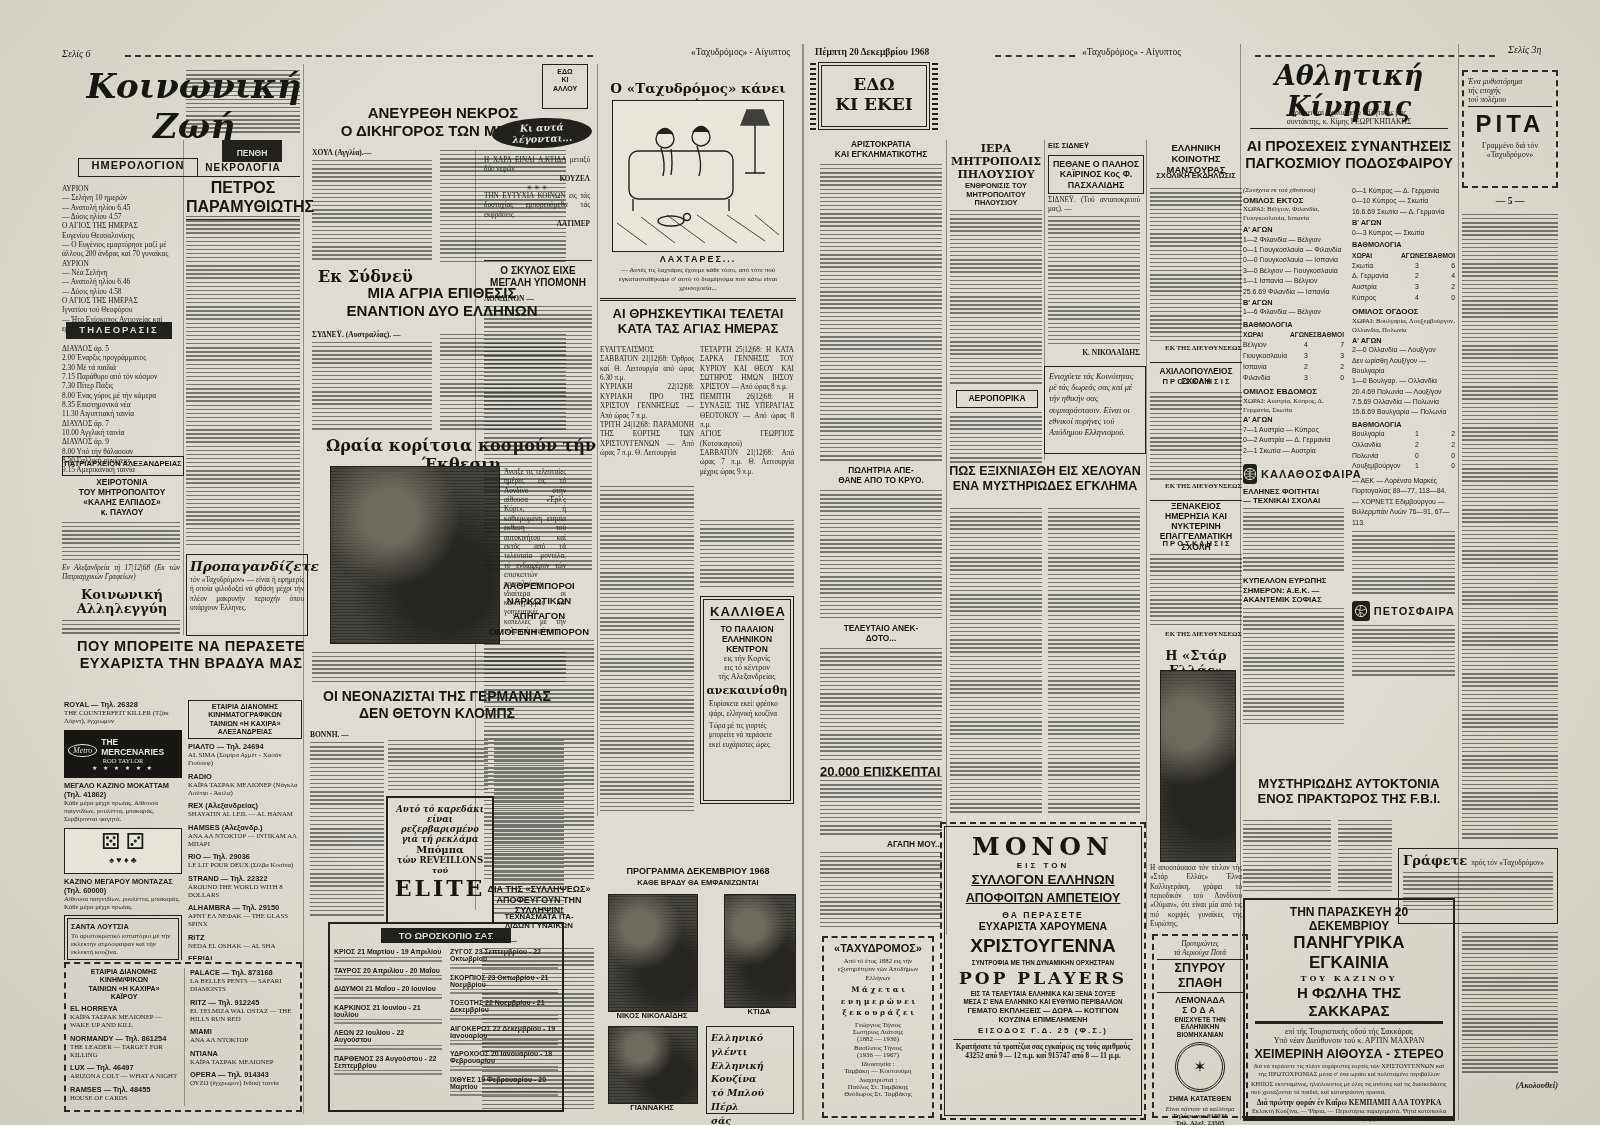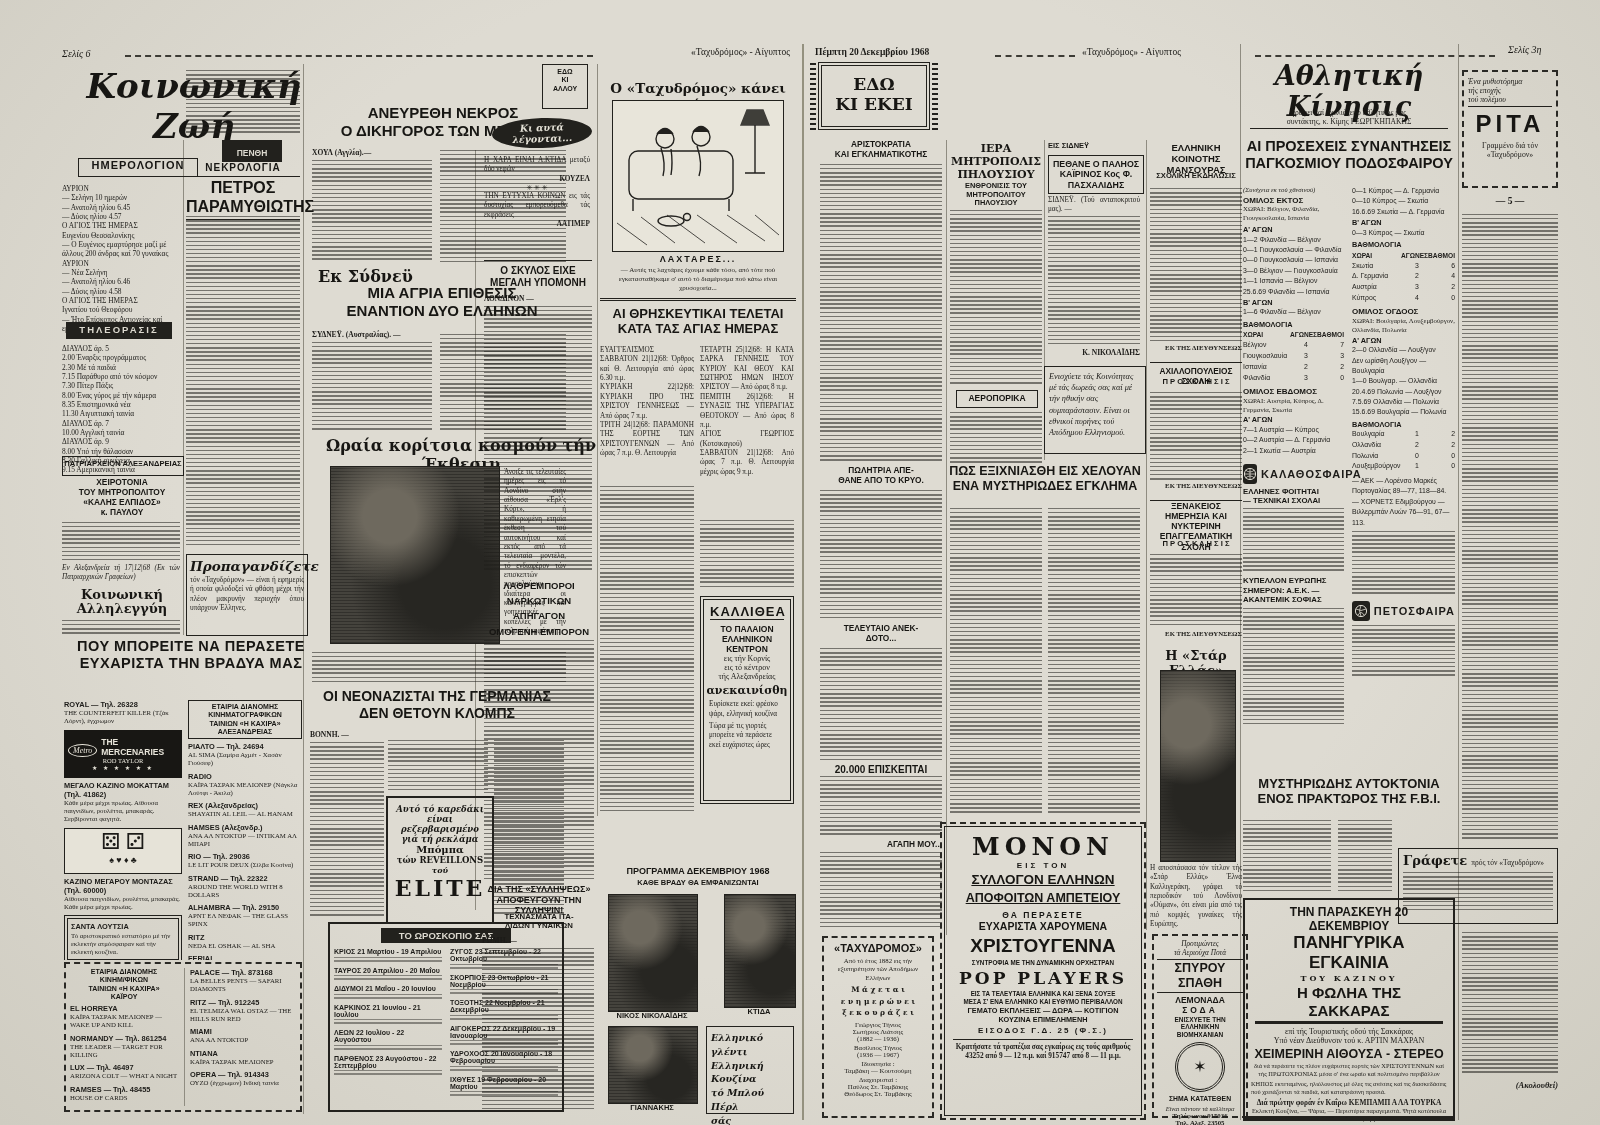--- a/index.html
+++ b/index.html
@@ -409,21 +409,21 @@
 
   <div class="abs hd pre" style="left:820px;top:140px;width:122px;font-size:8.3px">ΑΡΙΣΤΟΚΡΑΤΙΑ
 ΚΑΙ ΕΓΚΛΗΜΑΤΙΚΟΤΗΣ</div>
   <div class="abs tx" style="left:820px;top:164px;width:122px;height:298px"></div>
   <div class="abs hd pre" style="left:820px;top:466px;width:122px;font-size:8.3px">ΠΩΛΗΤΡΙΑ ΑΠΕ-
 ΘΑΝΕ ΑΠΟ ΤΟ ΚΡΥΟ.</div>
   <div class="abs tx" style="left:820px;top:490px;width:122px;height:130px"></div>
   <div class="abs hd pre" style="left:820px;top:624px;width:122px;font-size:8.3px">ΤΕΛΕΥΤΑΙΟ ΑΝΕΚ-
 ΔΟΤΟ...</div>
   <div class="abs tx" style="left:820px;top:648px;width:122px;height:112px"></div>
-  <div class="abs hd" style="left:820px;top:764px;width:122px;font-size:10px;text-align:center">20.000 ΕΠΙΣΚΕΠΤΑΙ</div>
+  <div class="abs hd" style="left:820px;top:764px;width:122px;font-size:13px;text-align:left">20.000 ΕΠΙΣΚΕΠΤΑΙ</div>
   <div class="abs tx" style="left:820px;top:776px;width:122px;height:60px"></div>
   <div class="abs hd" style="left:820px;top:840px;width:122px;font-size:8.3px;text-align:right">ΑΓΑΠΗ ΜΟΥ...</div>
   <div class="abs tx" style="left:820px;top:852px;width:122px;height:78px"></div>
 
   <div class="abs dash ctr" style="left:822px;top:936px;width:112px;height:182px;padding:4px 3px;box-sizing:border-box">
     <div class="hd" style="font-size:11px">«ΤΑΧΥΔΡΟΜΟΣ»</div>
     <div style="font-size:6.8px;line-height:1.25;margin:2px 0">Από τό έτος 1882 εις τήν εξυπηρέτησιν τών Αποδήμων Ελλήνων</div>
     <div class="pre shd" style="font-size:7.5px;line-height:1.5">Μ ά χ ε τ α ι
 ε ν η μ ε ρ ώ ν ε ι
 ξ ε κ ο υ ρ ά ζ ε ι</div>

